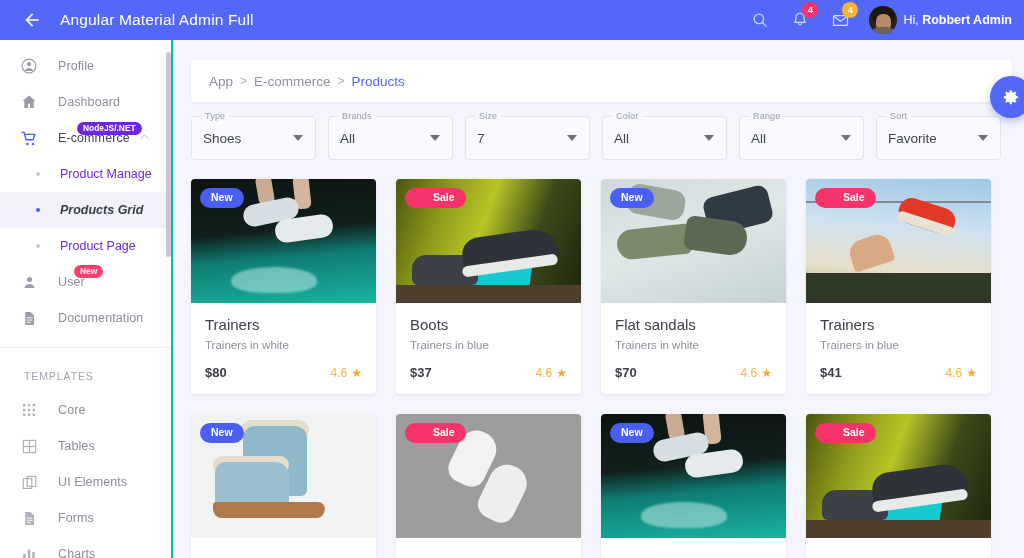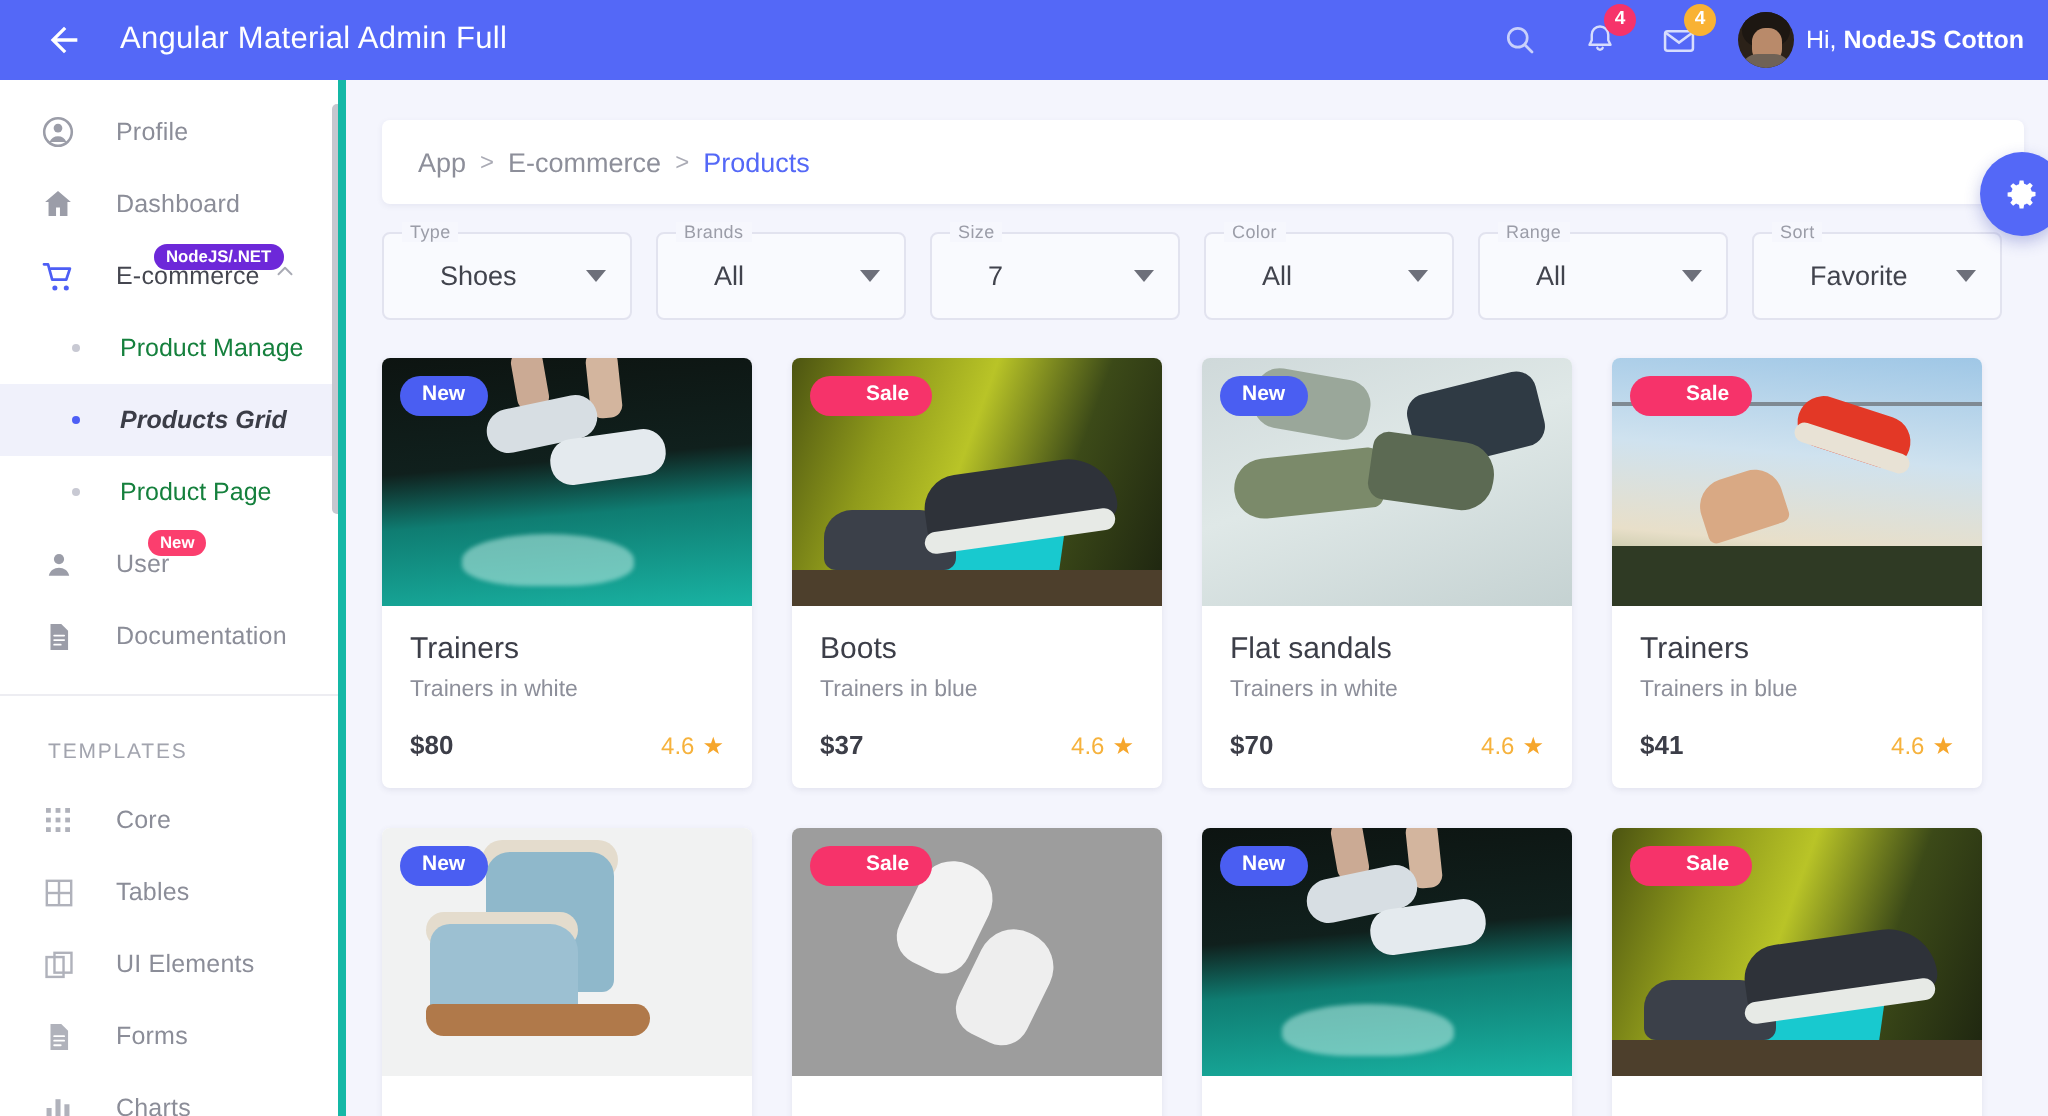--- a/index.html
+++ b/index.html
@@ -62,21 +62,21 @@
   }
   .greet {
     color: #fff; font-size: 12.5px; margin-right: 12px; white-space: nowrap;
   }
   .greet b { font-weight: 700; }
 
   
   .sidebar {
     position: absolute; top: 40px; left: 0; width: 173px; height: 518px;
     background: #fff; overflow: hidden;
-    border-right: 4px solid #14b8a6;
+    border-right: 2px solid #14b8a6;
     z-index: 20;
   }
   .nav-item {
     display: flex; align-items: center; height: 36px;
     padding-left: 17px; cursor: pointer; position: relative;
   }
   .nav-item .ico {
     width: 24px; height: 24px; flex: none;
     display: flex; align-items: center; justify-content: center;
     margin-right: 17px;
@@ -97,21 +97,21 @@
     position: absolute; right: 20px; top: 50%; transform: translateY(-50%);
   }
   .sub-item {
     display: flex; align-items: center; height: 36px; padding-left: 36px;
     cursor: pointer;
   }
   .sub-item .dot {
     width: 4px; height: 4px; border-radius: 50%;
     background: #c8c9d3; margin-right: 20px; flex: none;
   }
-  .sub-item .sub-label { font-size: 12.5px; color: #15803d; }
+  .sub-item .sub-label { font-size: 12.5px; color: #6d28d9; }
   .sub-item.active { background: #f0f1fb; font-style: italic; }
   .sub-item.active .dot { background: #4d5ef5; }
   .sub-item.active .sub-label { color: #3b3d47; font-weight: 700; }
   .nav-divider {
     height: 1px; background: #ededf2; margin: 11px 0 0 0;
   }
   .section-label {
     font-size: 10.5px; color: #a2a4ae; letter-spacing: .9px;
     padding: 22px 0 10px 24px; text-transform: uppercase;
   }
@@ -144,21 +144,21 @@
     position: relative; width: 125px; height: 44px;
     border: 1px solid #e2e3ef; border-radius: 4px;
     background: #f9fafe; cursor: pointer;
   }
   .select-field .fl-label {
     position: absolute; top: -6px; left: 9px;
     background: #f6f7fd; padding: 0 4px;
     font-size: 9px; color: #9b9da8; letter-spacing: .2px;
   }
   .select-field .sel-value {
-    position: absolute; left: 28px; top: 50%; transform: translateY(-50%);
+    position: absolute; left: 11px; top: 50%; transform: translateY(-50%);
     font-size: 13.5px; color: #41434d;
   }
   .select-field .caret {
     position: absolute; right: 12px; top: 50%; transform: translateY(-50%);
     width: 0; height: 0;
     border-left: 5px solid transparent; border-right: 5px solid transparent;
     border-top: 6px solid #6d6f7a;
   }
 
   
@@ -277,21 +277,21 @@
       <span class="badge amber">4</span>
     </div>
 
     <div class="avatar">
       <div class="hair"></div>
       <div class="face"></div>
       <div class="shoulders"></div>
     </div>
 
     <div class="greet">
-      <span>Hi, </span><b>NodeJS Cotton</b>
+      <span>Hi, </span><b>Robbert Admin</b>
     </div>
   </div>
 
   <div class="sidebar">
 
     <div class="nav-item" style="margin-top:8px">
       <span class="ico">
         <svg width="18" height="18" viewBox="0 0 24 24">
           <circle cx="12" cy="12" r="9.2" fill="none" stroke="#9b9da8" stroke-width="1.7"></circle>
           <circle cx="12" cy="9.4" r="2.9" fill="#9b9da8"></circle>

